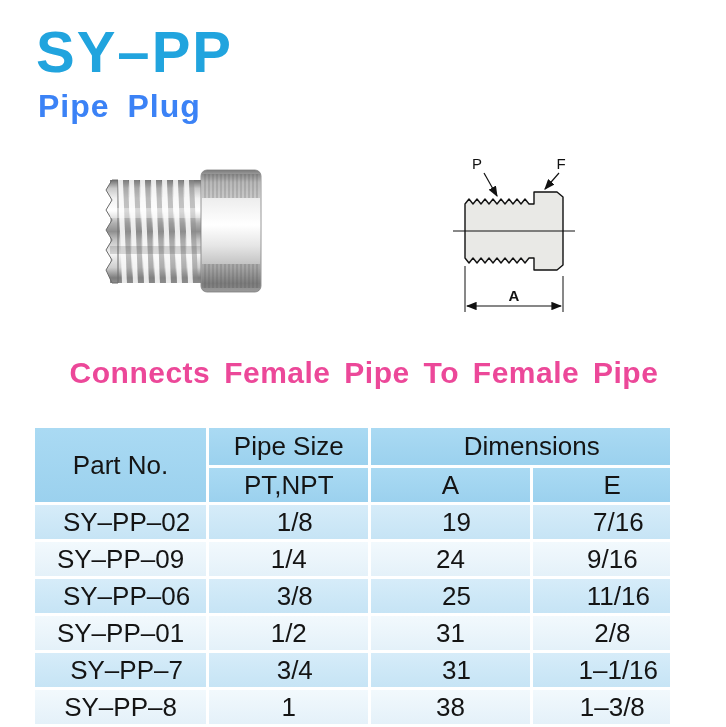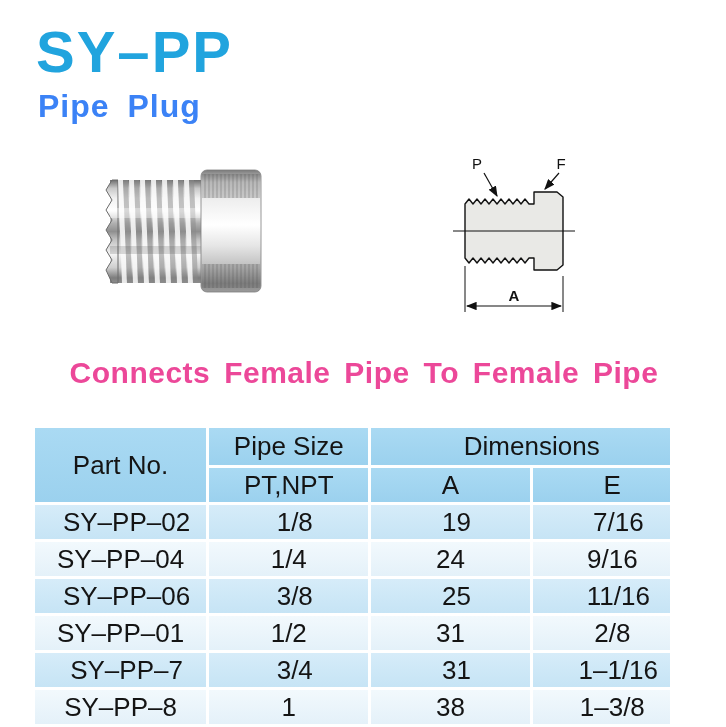--- a/index.html
+++ b/index.html
@@ -157,21 +157,21 @@
       <th>A</th>
       <th>E</th>
     </tr>
     <tr class="d odd">
       <td>SY–PP–02</td>
       <td>1/8</td>
       <td>19</td>
       <td>7/16</td>
     </tr>
     <tr class="d even">
-      <td>SY–PP–04</td>
+      <td>SY–PP–09</td>
       <td>1/4</td>
       <td>24</td>
       <td>9/16</td>
     </tr>
     <tr class="d odd">
       <td>SY–PP–06</td>
       <td>3/8</td>
       <td>25</td>
       <td>11/16</td>
     </tr>

